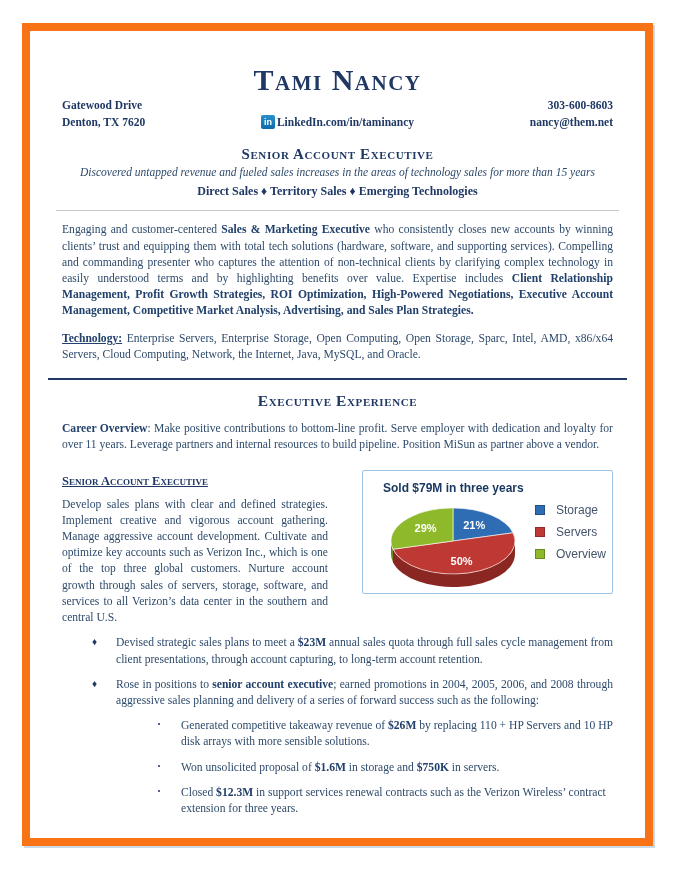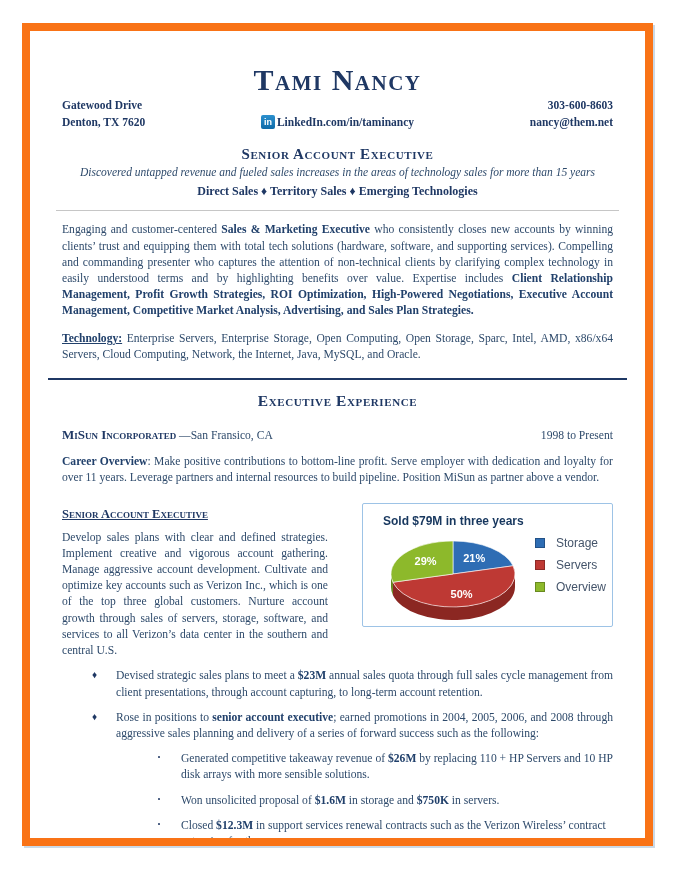--- a/index.html
+++ b/index.html
@@ -116,26 +116,20 @@
 
   <hr class="hr-light">
 
   <p class="para"><span>Engaging and customer-centered </span><span class="b">Sales &amp; Marketing Executive</span><span> who consistently closes new accounts by winning clients’ trust and equipping them with total tech solutions (hardware, software, and supporting services). Compelling and commanding presenter who captures the attention of non-technical clients by clarifying complex technology in easily understood terms and by highlighting benefits over value. Expertise includes </span><span class="b">Client Relationship Management, Profit Growth Strategies, ROI Optimization, High-Powered Negotiations, Executive Account Management,  Competitive Market Analysis, Advertising, and  Sales Plan Strategies.</span></p>
   <p class="para"><span class="b u">Technology:</span><span> Enterprise Servers, Enterprise Storage, Open Computing, Open Storage, Sparc, Intel, AMD, x86/x64 Servers, Cloud Computing, Network, the Internet, Java, MySQL, and Oracle.</span></p>
 
   <hr class="hr-navy">
 
   <h2 class="section-title">Executive Experience</h2>
 
-  <div class="company-row">
-    <div>
-      <span class="company-name">MiSun Incorporated</span><span class="company-loc"> —San Fransico, CA</span>
-    </div>
-    <div class="company-dates">1998 to Present</div>
-  </div>
 
   <p class="para"><span class="b">Career Overview</span><span>: Make positive contributions to bottom-line profit. Serve employer with dedication and loyalty for over 11 years. Leverage partners and internal resources to build pipeline. Position MiSun as partner above a vendor.</span></p>
 
   <div class="two-col">
     <div class="col-left">
       <h3 class="job-title">Senior Account Executive</h3>
       <p class="para">Develop sales plans with clear and defined strategies. Implement creative and vigorous account gathering. Manage aggressive account development. Cultivate and optimize key accounts such as Verizon Inc., which is one of the top three global customers. Nurture account growth through sales of servers, storage, software, and services to all Verizon’s data center in the southern and central U.S.</p>
     </div>
     <div class="col-right">
       <div class="chart-box">

